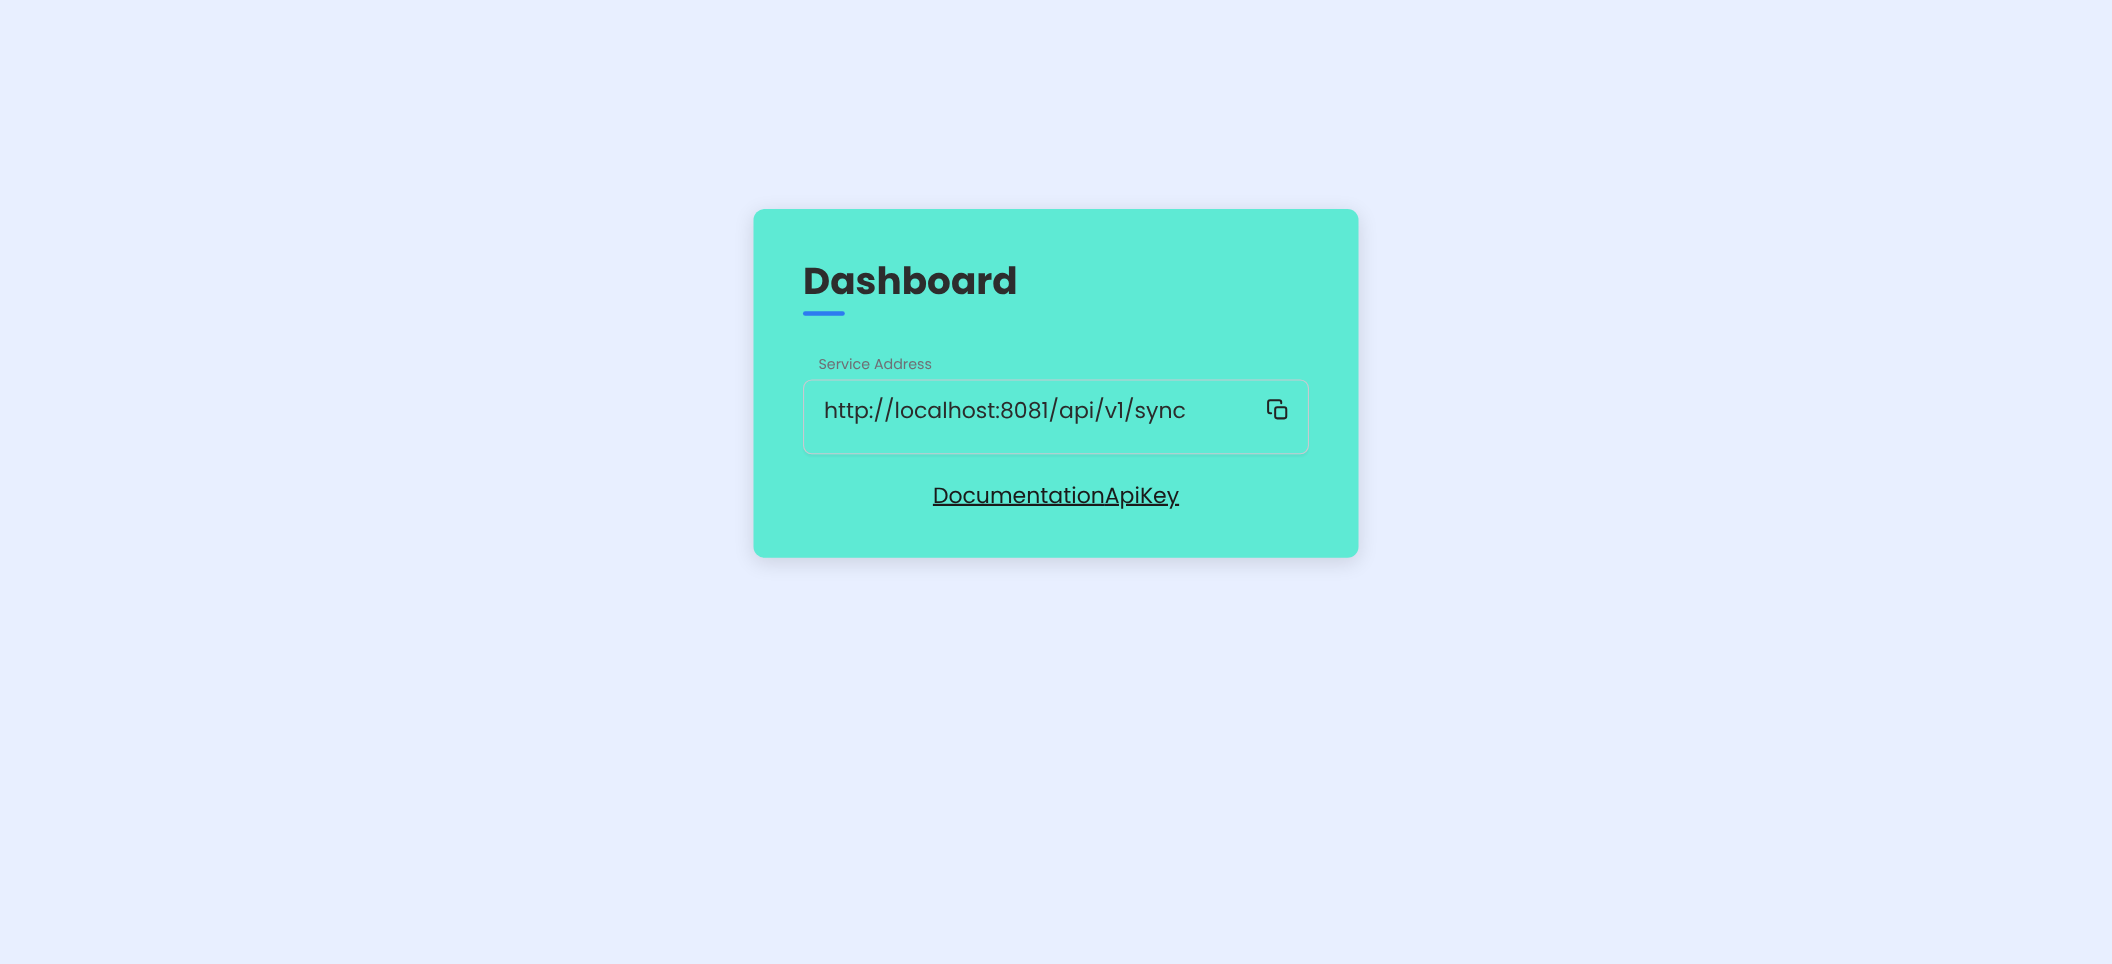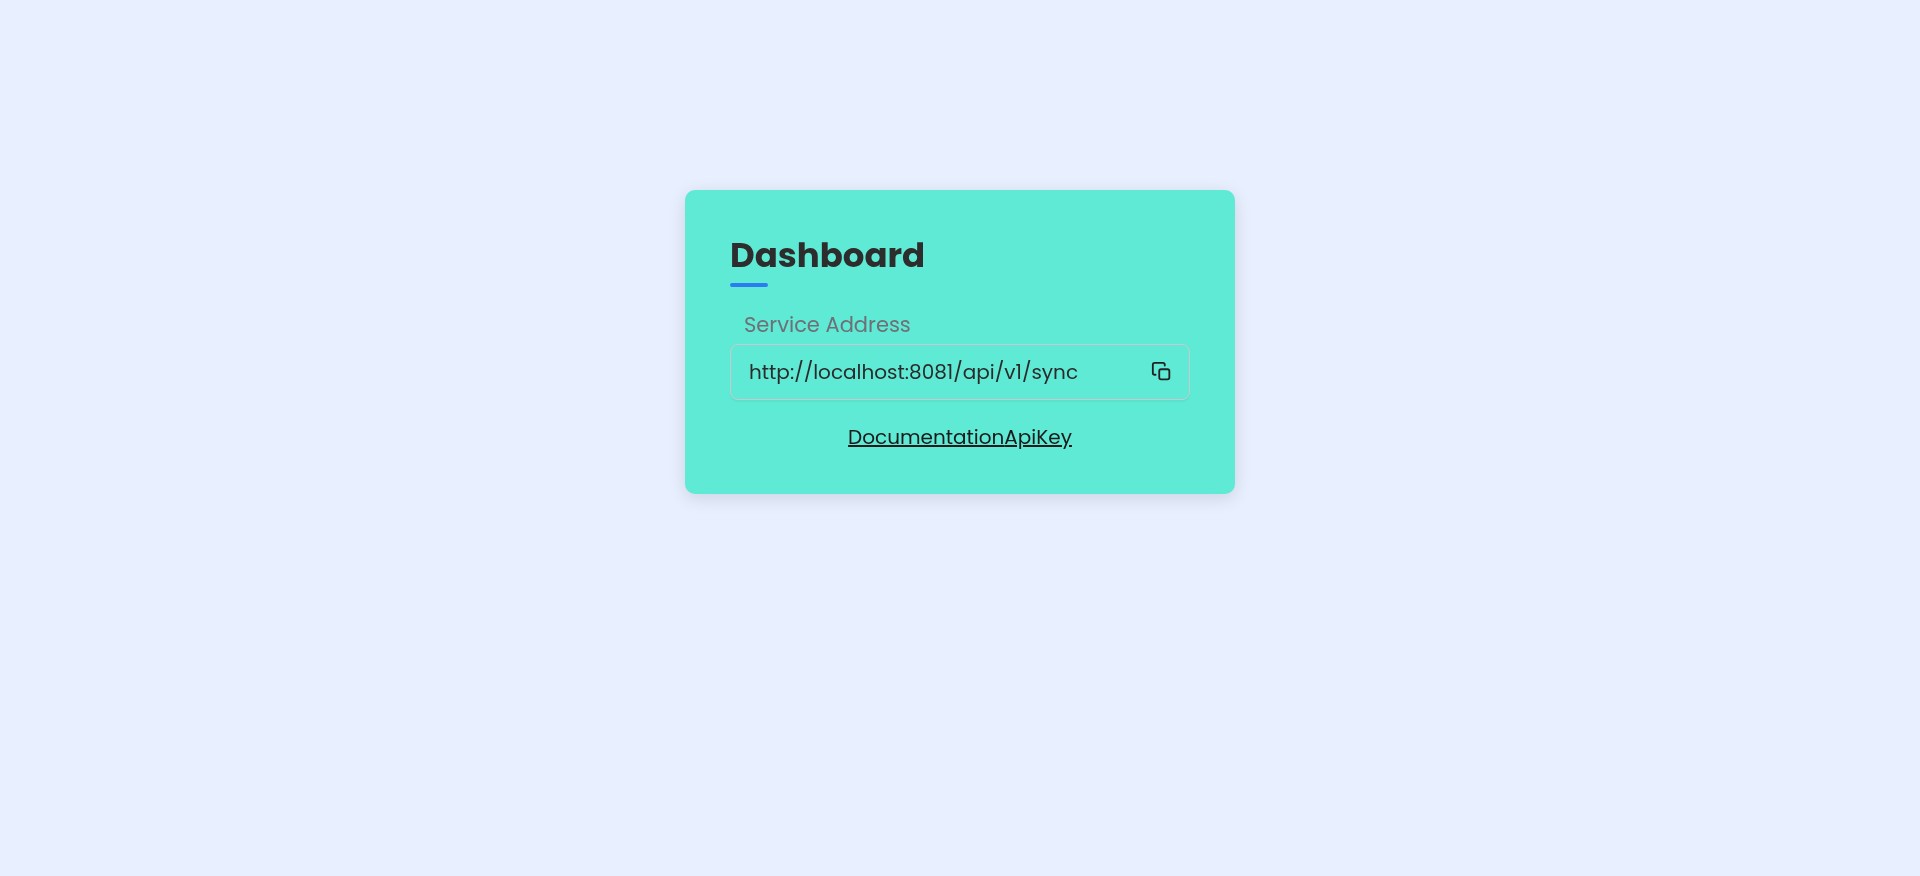--- a/index.html
+++ b/index.html
@@ -53,32 +53,33 @@
   }
   .usage-line {
     font-size: 20px;
     color: #1a1a1a;
     margin-bottom: 26px;
   }
   .field-group {
     margin-bottom: 22px;
   }
   .field-label {
-    font-size: 21px;
+    font-size: 13px;
     color: #6f6f75;
     margin-left: 14px;
     margin-bottom: 4px;
     display: block;
+    margin-top: 12px;
   }
   .field-box {
     display: flex;
     align-items: center;
     border: 1px solid #c9c9d0;
     border-radius: 8px;
-    padding: 12px 14px 12px 18px;
+    padding: 12px 14px 24px 18px;
     position: relative;
     box-shadow: 0 2px 2px rgba(0,0,0,0.04);
   }
   .field-value {
     font-size: 20px;
     color: #2b2b2b;
     white-space: nowrap;
     overflow: hidden;
     text-overflow: clip;
     flex: 1;

